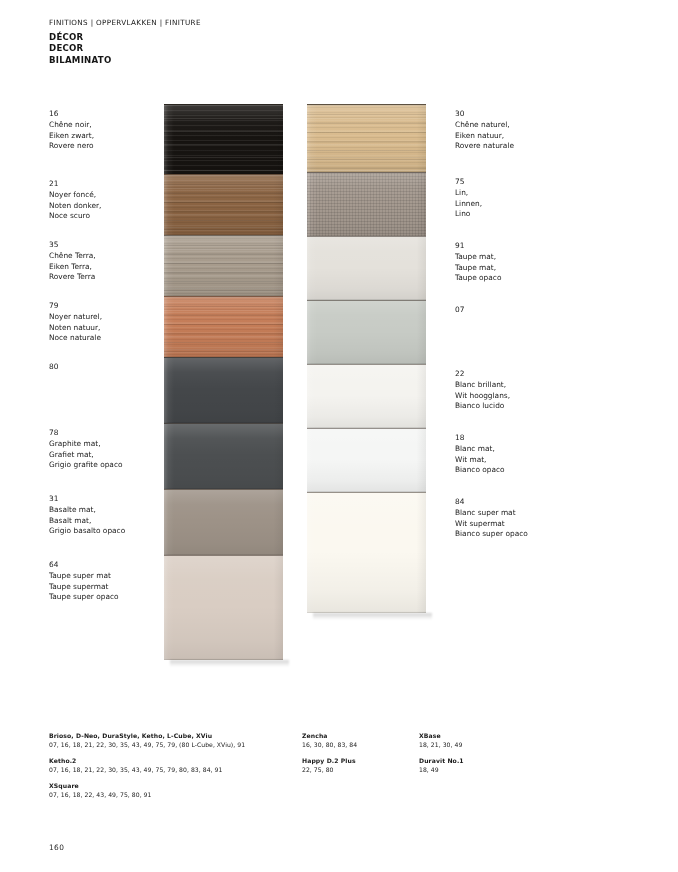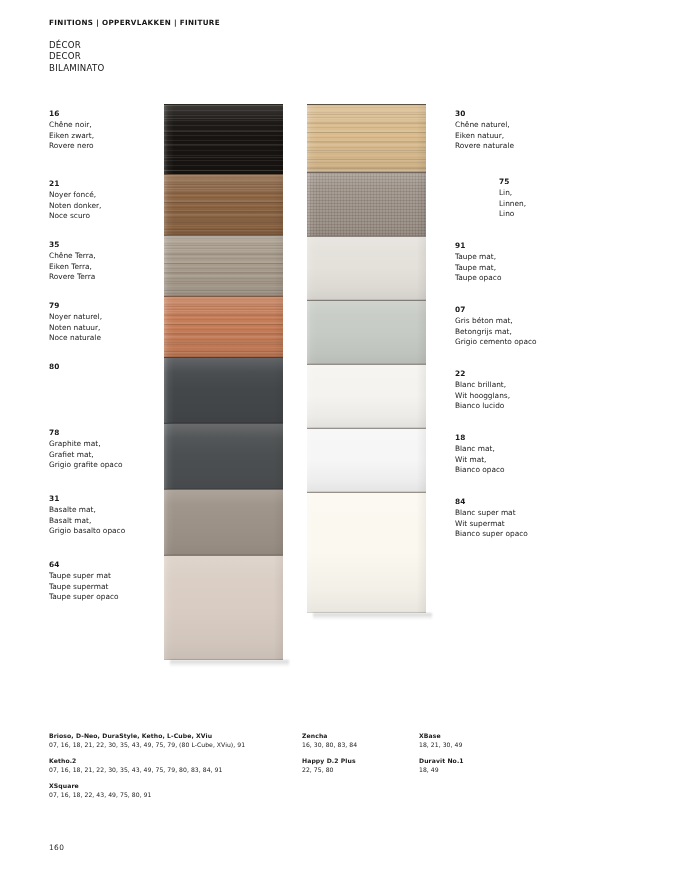--- a/index.html
+++ b/index.html
@@ -15,30 +15,30 @@
     color: #1a1a1a;
     overflow: hidden;
   }
 
   
   .kicker {
     position: absolute;
     left: 49px;
     top: 18px;
     font-size: 7.2px;
-    font-weight: bold;
+    font-weight: normal;
     letter-spacing: 0.35px;
     color: #151515;
   }
   .doc-title {
     position: absolute;
     left: 49px;
-    top: 40px;
+    top: 32px;
     font-size: 8.6px;
-    font-weight: normal;
+    font-weight: bold;
     line-height: 11.3px;
     letter-spacing: 0.25px;
     color: #151515;
   }
   .doc-title div { white-space: nowrap; }
 
   
   .swatch-col {
     position: absolute;
     overflow: hidden;
@@ -138,21 +138,21 @@
 
   
   .label {
     position: absolute;
     font-size: 7.4px;
     line-height: 10.3px;
     color: #1a1a1a;
     white-space: nowrap;
   }
   .label .code {
-    font-weight: bold;
+    font-weight: normal;
     display: block;
     margin-bottom: 1px;
   }
   .label .lines div { display: block; }
   .label-left  { left: 49px; text-align: left; }
   .label-right { left: 455px; text-align: left; }
 
   
   .legend {
     position: absolute;
@@ -224,23 +224,23 @@
 <div id="labels-layer">
     <div class="label label-left" style="top: 109px;"><span class="code">16</span><span class="lines"><div>Chêne noir,</div><div>Eiken zwart,</div><div>Rovere nero</div></span></div>
     <div class="label label-left" style="top: 179px;"><span class="code">21</span><span class="lines"><div>Noyer foncé,</div><div>Noten donker,</div><div>Noce scuro</div></span></div>
     <div class="label label-left" style="top: 240px;"><span class="code">35</span><span class="lines"><div>Chêne Terra,</div><div>Eiken Terra,</div><div>Rovere Terra</div></span></div>
     <div class="label label-left" style="top: 301px;"><span class="code">79</span><span class="lines"><div>Noyer naturel,</div><div>Noten natuur,</div><div>Noce naturale</div></span></div>
     <div class="label label-left" style="top: 362px;"><span class="code">80</span></div>
     <div class="label label-left" style="top: 428px;"><span class="code">78</span><span class="lines"><div>Graphite mat,</div><div>Grafiet mat,</div><div>Grigio grafite opaco</div></span></div>
     <div class="label label-left" style="top: 494px;"><span class="code">31</span><span class="lines"><div>Basalte mat,</div><div>Basalt mat,</div><div>Grigio basalto opaco</div></span></div>
     <div class="label label-left" style="top: 560px;"><span class="code">64</span><span class="lines"><div>Taupe super mat</div><div>Taupe supermat</div><div>Taupe super opaco</div></span></div>
     <div class="label label-right" style="top: 109px;"><span class="code">30</span><span class="lines"><div>Chêne naturel,</div><div>Eiken natuur,</div><div>Rovere naturale</div></span></div>
-    <div class="label label-right" style="top: 177px; margin-left: 44px;"><span class="code">75</span><span class="lines"><div>Lin,</div><div>Linnen,</div><div>Lino</div></span></div>
+    <div class="label label-right" style="top: 177px;"><span class="code">75</span><span class="lines"><div>Lin,</div><div>Linnen,</div><div>Lino</div></span></div>
     <div class="label label-right" style="top: 241px;"><span class="code">91</span><span class="lines"><div>Taupe mat,</div><div>Taupe mat,</div><div>Taupe opaco</div></span></div>
-    <div class="label label-right" style="top: 305px;"><span class="code">07</span><span class="lines"><div>Gris béton mat,</div><div>Betongrijs mat,</div><div>Grigio cemento opaco</div></span></div>
+    <div class="label label-right" style="top: 305px;"><span class="code">07</span></div>
     <div class="label label-right" style="top: 369px;"><span class="code">22</span><span class="lines"><div>Blanc brillant,</div><div>Wit hoogglans,</div><div>Bianco lucido</div></span></div>
     <div class="label label-right" style="top: 433px;"><span class="code">18</span><span class="lines"><div>Blanc mat,</div><div>Wit mat,</div><div>Bianco opaco</div></span></div>
     <div class="label label-right" style="top: 497px;"><span class="code">84</span><span class="lines"><div>Blanc super mat</div><div>Wit supermat</div><div>Bianco super opaco</div></span></div>
   </div>
 
 <div id="legend-layer">
     <div class="legend" style="left: 49px; top: 731px;">
       <div class="lg-title">Brioso, D-Neo, DuraStyle, Ketho, L-Cube, XViu</div>
       <div class="lg-codes">07, 16, 18, 21, 22, 30, 35, 43, 49, 75, 79, (80 L-Cube, XViu), 91</div>
     </div>

